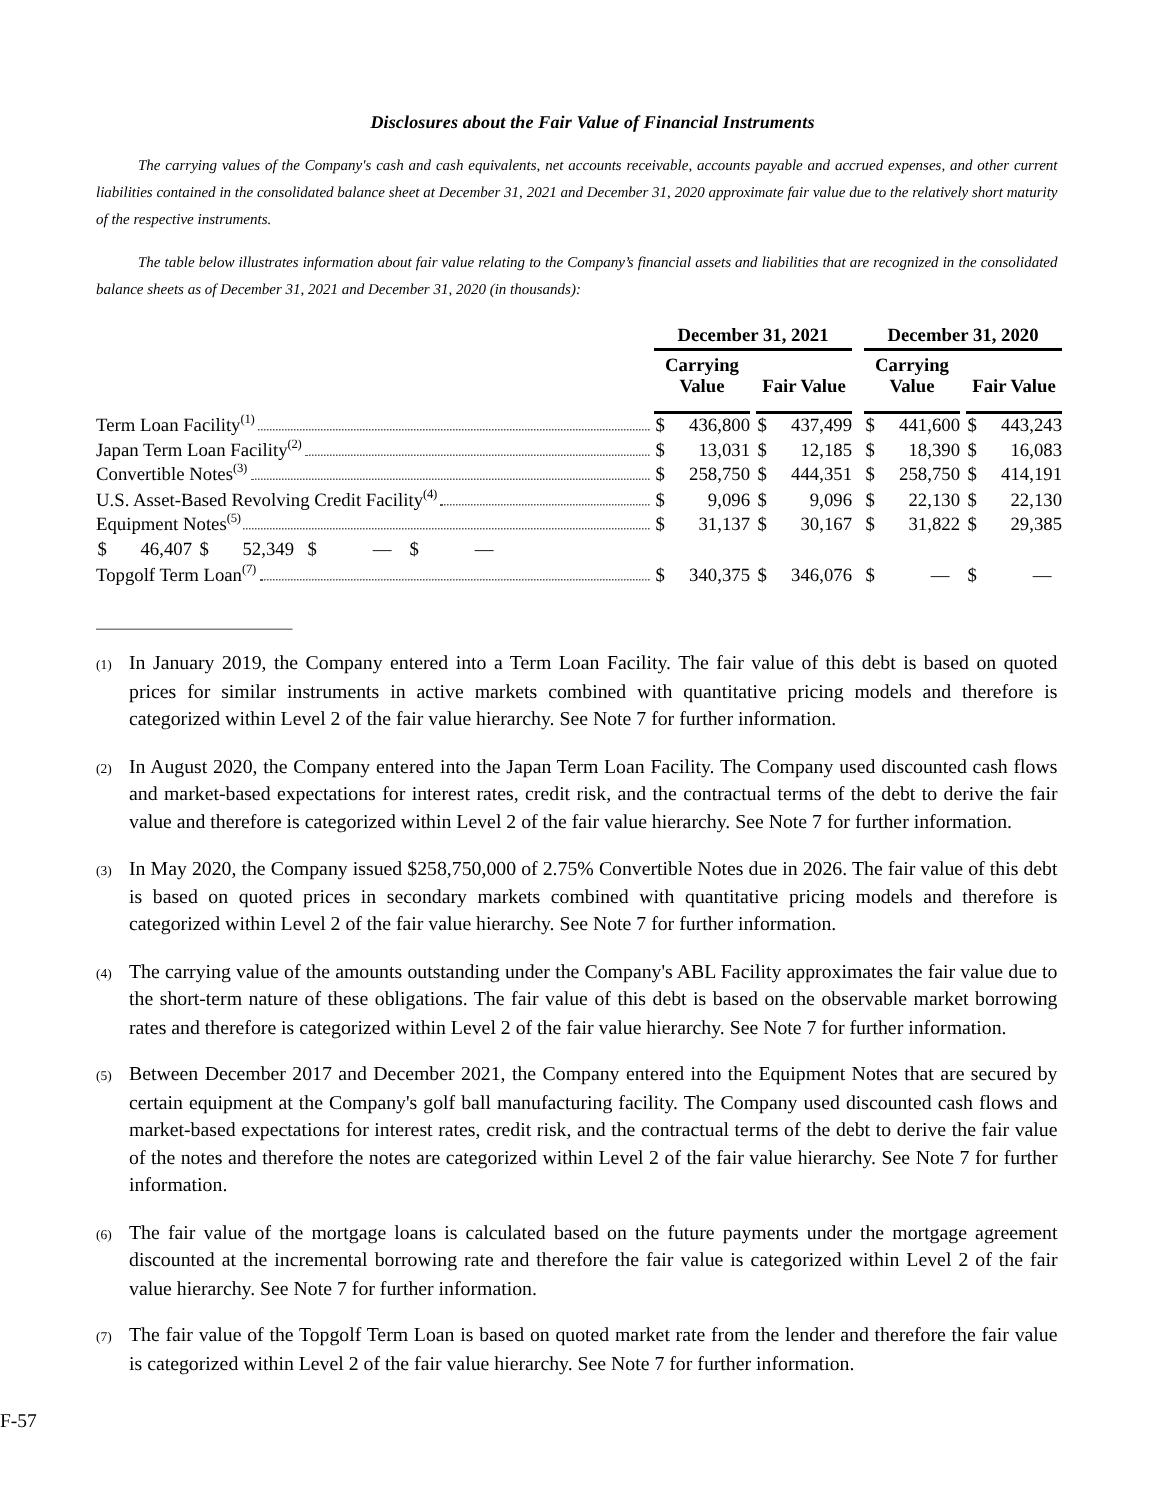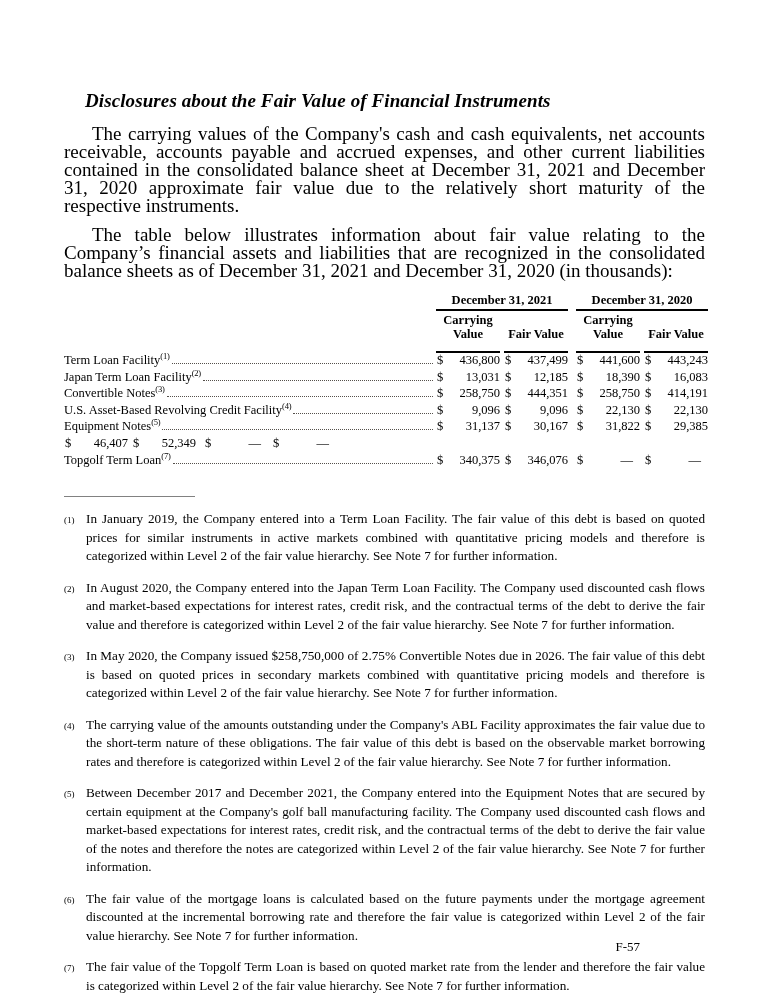--- a/index.html
+++ b/index.html
@@ -6,26 +6,26 @@
   html, body { margin: 0; padding: 0; }
   body {
     width: 768px; height: 1000px;
     background: #ffffff; color: #000000;
     font-family: "Liberation Serif", serif;
   }
   .page { position: relative; width: 768px; height: 1000px; overflow: hidden; }
   .content { padding: 74px 63px 0 64px; }
 
   .heading {
-    font-size: 19px; font-weight: bold; font-style: italic;
-    margin: 16px 0 13px 21px; letter-spacing: 0.1px;
+    font-size: 12px; font-weight: bold; font-style: italic;
+    margin: 0 0 13px 21px; letter-spacing: 0.1px; text-align: center;
   }
   .body-para {
-    font-size: 19px; line-height: 18px; text-align: justify;
-    text-indent: 28px; margin: 0 0 11px 0;
+    font-size: 10px; line-height: 18px; text-align: justify;
+    text-indent: 28px; margin: 0 0 11px 0; font-style: italic;
   }
 
   
   .fv-table { margin-top: 13px; font-size: 12.5px; }
   .spacer-label { width: 372px; flex: 0 0 372px; }
   .thead-groups { display: flex; align-items: flex-end; justify-content: space-between; }
   .col-group {
     width: 132px; flex: 0 0 132px;
     border-bottom: 2px solid #000;
     text-align: center; font-weight: bold;
@@ -62,21 +62,21 @@
     width: 131px; height: 0;
     border-top: 1.5px solid #818181;
     margin: 27px 0 13px 0;
   }
   .footnote { display: flex; margin-bottom: 13px; font-size: 13.2px; line-height: 18.5px; }
   .fn-marker { flex: 0 0 22px; width: 22px; font-size: 9px; padding-top: 1px; }
   .fn-text { flex: 1 1 auto; text-align: justify; }
 
   .page-number {
     position: absolute; top: 939px; left: 0; width: 640px;
-    text-align: right; font-size: 13px;
+    text-align: left; font-size: 13px;
   }
 </style>
 </head>
 <body>
 
 <div class="page">
   <div class="content">
 
     <div class="heading">Disclosures about the Fair Value of Financial Instruments</div>
 

